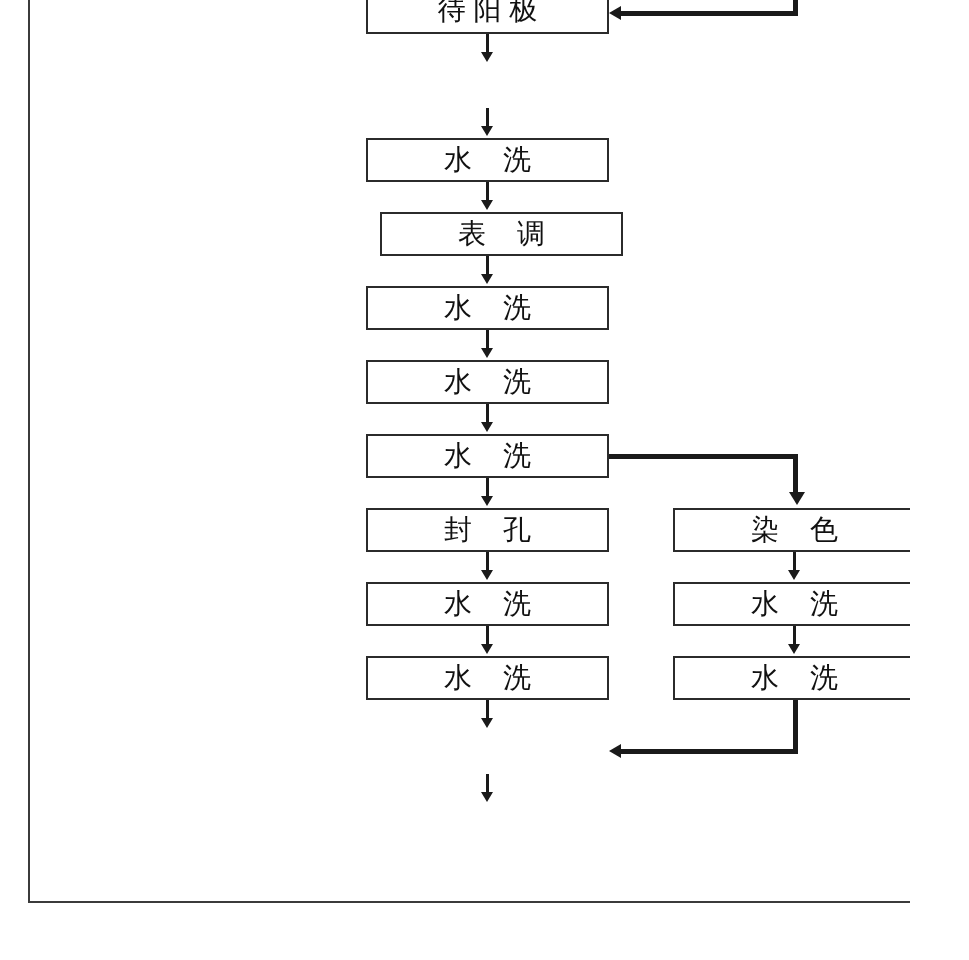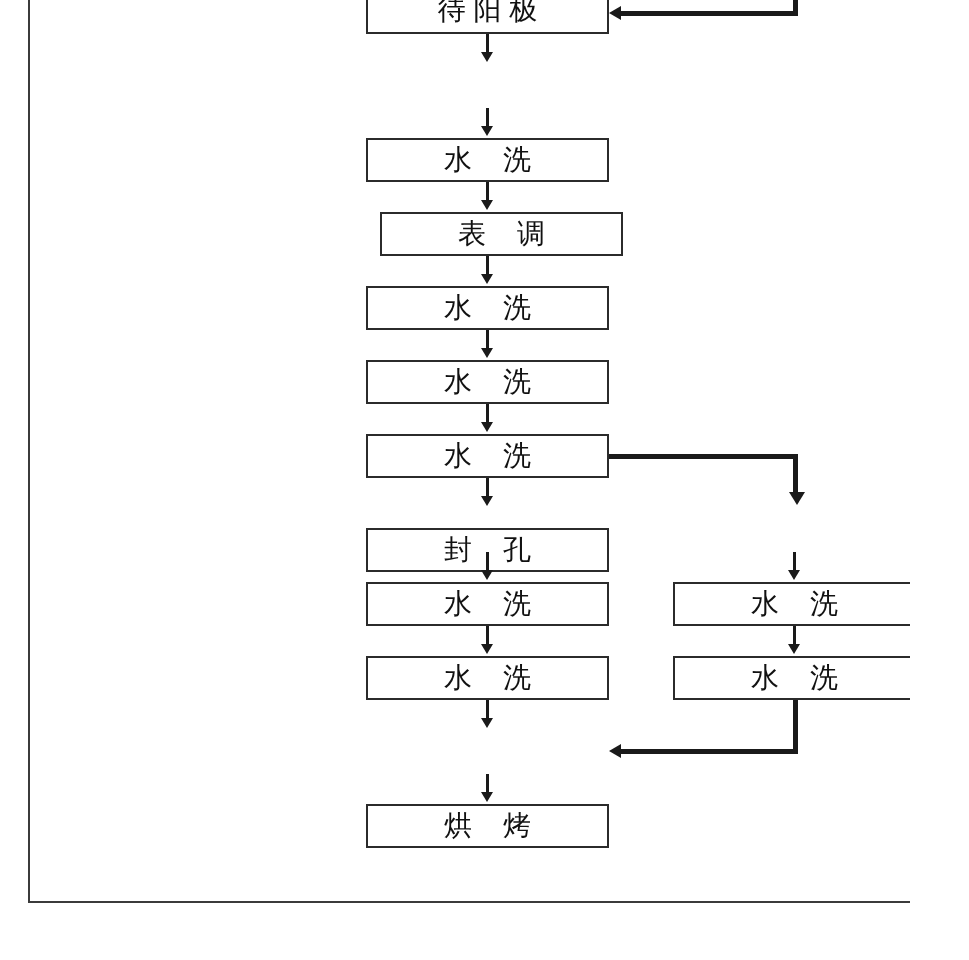--- a/index.html
+++ b/index.html
@@ -125,21 +125,21 @@
   <div class="conn conn-v" style="left:486px; top:404px; height:20px;"></div>
   <div class="arrow-down" style="left:481px; top:422px;"></div>
 
   <div class="node" style="left:366px; top:434px; width:243px; height:44px;">
     <span class="node-label">水    洗</span>
   </div>
 
   <div class="conn conn-v" style="left:486px; top:478px; height:20px;"></div>
   <div class="arrow-down" style="left:481px; top:496px;"></div>
 
-  <div class="node" style="left:366px; top:528px; width:243px; height:44px;justify-content:center;">
+  <div class="node" style="left:366px; top:508px; width:243px; height:44px;justify-content:center;">
     <span class="node-label">封    孔</span>
   </div>
 
   <div class="conn conn-v" style="left:486px; top:552px; height:20px;"></div>
   <div class="arrow-down" style="left:481px; top:570px;"></div>
 
   <div class="node" style="left:366px; top:582px; width:243px; height:44px;">
     <span class="node-label">水    洗</span>
   </div>
 
@@ -150,28 +150,28 @@
     <span class="node-label">水    洗</span>
   </div>
 
   <div class="conn conn-v" style="left:486px; top:700px; height:20px;"></div>
   <div class="arrow-down" style="left:481px; top:718px;"></div>
 
 
   <div class="conn conn-v" style="left:486px; top:774px; height:20px;"></div>
   <div class="arrow-down" style="left:481px; top:792px;"></div>
 
-  <div class="node" style="left:366px; top:804px; width:243px; height:44px;">
-    <span class="node-label">烘    烤</span>
-  </div>
 
   <div class="conn conn-h thick" style="left:609px; top:454px; width:189px;"></div>
   <div class="conn conn-v thick" style="left:793px; top:454px; height:40px;"></div>
   <div class="arrow-down" style="left:789px; top:492px; border-left-width:8px; border-right-width:8px; border-top-width:13px;"></div>
 
+  <div class="node" style="left:673px; top:508px; width:243px; height:44px;">
+    <span class="node-label">染    色</span>
+  </div>
 
   <div class="conn conn-v" style="left:793px; top:552px; height:20px;"></div>
   <div class="arrow-down" style="left:788px; top:570px;"></div>
 
   <div class="node" style="left:673px; top:582px; width:243px; height:44px;">
     <span class="node-label">水    洗</span>
   </div>
 
   <div class="conn conn-v" style="left:793px; top:626px; height:20px;"></div>
   <div class="arrow-down" style="left:788px; top:644px;"></div>

